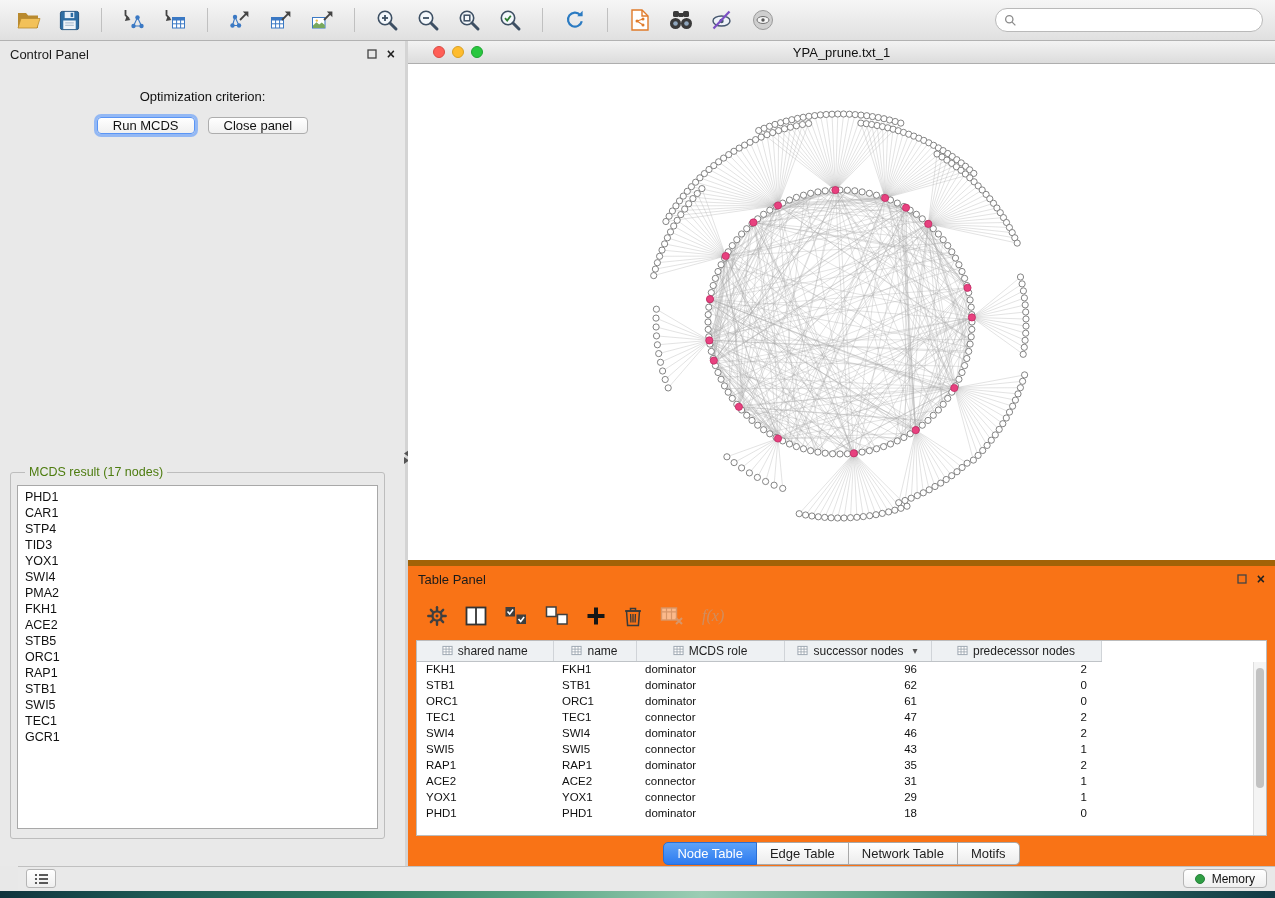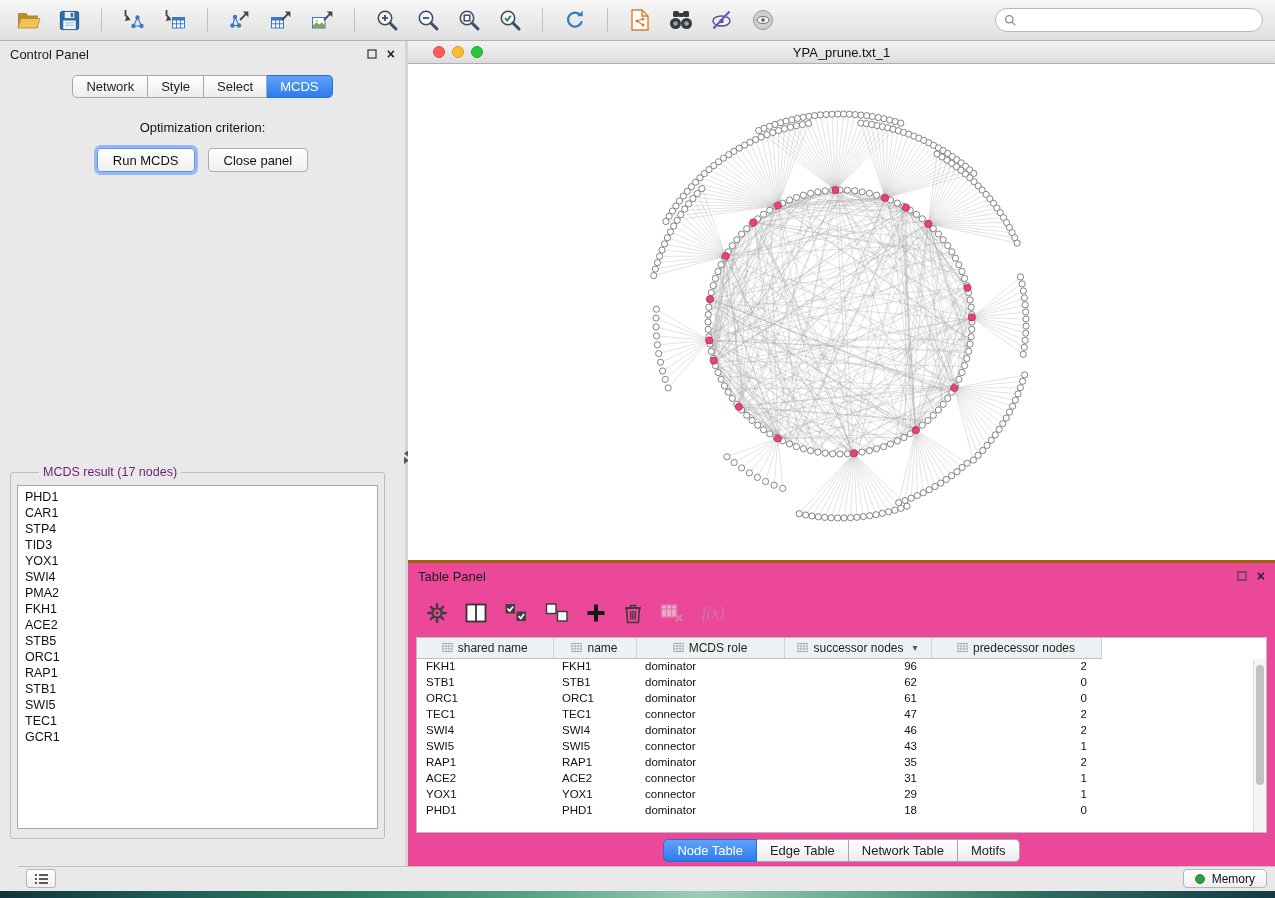--- a/index.html
+++ b/index.html
@@ -32,27 +32,27 @@
   .seg-tab:last-child { border-radius:0 5px 5px 0; }
   .seg-tab.active { background:linear-gradient(#5ea2f7,#2d7bf0); color:#fff; border-color:#2a6fd4; }
 
   .opt-label { margin-top:22px; text-align:center; font-size:13px; color:#111; }
   .combo { width:312px; height:24px; margin:9px auto 0; background:#fff; border:1px solid #9f9f9f;
     border-radius:5px; display:flex; align-items:center; position:relative; font-size:12.5px; padding-left:9px; color:#111; }
   .combo-arrows { position:absolute; right:-1px; top:-1px; bottom:-1px; width:21px;
     background:linear-gradient(#71b1f9,#2d7bf0); border-radius:0 5px 5px 0;
     display:flex; align-items:center; justify-content:center; }
   .btn-row { margin-top:13px; display:flex; justify-content:center; gap:13px; }
-  .mac-btn { font-size:13px; height:24px; padding:0 15px; background:linear-gradient(#ffffff,#f0f0f0);
+  .mac-btn { font-size:13px; height:17px; padding:0 15px; background:linear-gradient(#ffffff,#f0f0f0);
     border:1px solid #adadad; border-radius:4px; color:#111; font-family:"Liberation Sans",sans-serif; }
   .mac-btn.focus-ring { box-shadow:0 0 0 3px rgba(77,144,254,.55); border-color:#5a95f5; }
 
   .result-box { position:absolute; left:10px; right:20px; top:424px; height:374px;
     border:1px solid #bdbdbd; border-radius:3px; padding:6px; }
-  .result-box legend { font-size:12.5px; color:#701a75; padding:0 4px; margin-left:22px; }
+  .result-box legend { font-size:12.5px; color:#4d7c0f; padding:0 4px; margin-left:8px; }
   .result-list { background:#fff; border:1px solid #a8a8a8; height:344px; overflow:hidden; padding:3px 0 0 7px; }
   .result-item { font-size:12.5px; line-height:16px; color:#111; }
 
   
   .v-splitter { position:absolute; left:405px; top:41px; width:3px; height:825px; background:#d4d4d4; }
   .grip { position:absolute; left:-3px; top:408px; }
 
   
   .network-panel { position:absolute; left:408px; top:41px; right:0; height:519px; background:#fff; }
   .net-titlebar { height:23px; background:linear-gradient(#f3f3f3,#dcdcdc); border-bottom:1px solid #aeaeae;
@@ -60,21 +60,21 @@
   .traffic { display:flex; gap:7px; z-index:2; }
   .light { width:12px; height:12px; border-radius:50%; }
   .light.red { background:#ff5f57; border:0.5px solid #d94c44; }
   .light.yellow { background:#febc2e; border:0.5px solid #d9a023; }
   .light.green { background:#29c73f; border:0.5px solid #1ea432; }
   .net-title { position:absolute; left:0; right:0; text-align:center; font-size:13px; color:#111; }
   .net-canvas { width:100%; height:496px; background:#fff; }
   .net-canvas svg { display:block; }
 
   
-  .table-panel { position:absolute; left:408px; top:560px; right:0; height:306px; background:#ec4899; border-top:3px solid #a16207; }
+  .table-panel { position:absolute; left:408px; top:560px; right:0; height:306px; background:#f97316; border-top:6px solid #a16207; }
   .tp-toolbar { height:48px; display:flex; align-items:center; gap:17px; padding:0 18px; }
   .tp-btn { display:flex; align-items:center; justify-content:center; }
   .tp-btn.disabled { opacity:.5; filter:grayscale(1); }
   .fx-svg text { font-family:"Liberation Serif",serif; }
   .tp-table-wrap { position:absolute; left:8px; right:8px; top:74px; height:196px; background:#fff; border:1px solid #bcbcbc; overflow:hidden; }
   table { border-collapse:collapse; table-layout:fixed; }
   th { background:#eef1f3; border-right:1px solid #d0d4d8; border-bottom:1px solid #bfc3c7;
     font-weight:normal; height:20px; padding:0 4px; font-size:12px; color:#222; }
   .th-inner { display:flex; align-items:center; justify-content:center; gap:5px; }
   .sort-arrow { color:#555; font-size:10px; margin-left:4px; }
@@ -290,26 +290,20 @@
       <span>Control Panel</span>
       <span class="panel-controls">
         <span class="float-btn icon">
             <svg width="10" height="10">
               <rect x="1" y="1" width="8" height="8" fill="none" stroke="#444" stroke-width="1.3"></rect>
             </svg>
           </span>
         <span class="close-btn">×</span>
       </span>
     </div>
-    <div class="seg-tabs" id="cp-tabs">
-        <div class="seg-tab">Network</div>
-        <div class="seg-tab">Style</div>
-        <div class="seg-tab">Select</div>
-        <div class="seg-tab active">MCDS</div>
-      </div>
     <div class="opt-label">Optimization criterion:</div>
     <div class="btn-row">
       <button class="mac-btn focus-ring">Run MCDS</button>
       <button class="mac-btn">Close panel</button>
     </div>
     <fieldset class="result-box">
       <legend>MCDS result (17 nodes)</legend>
       <div class="result-list" id="mcds-list">
           <div class="result-item">PHD1</div>
           <div class="result-item">CAR1</div>

